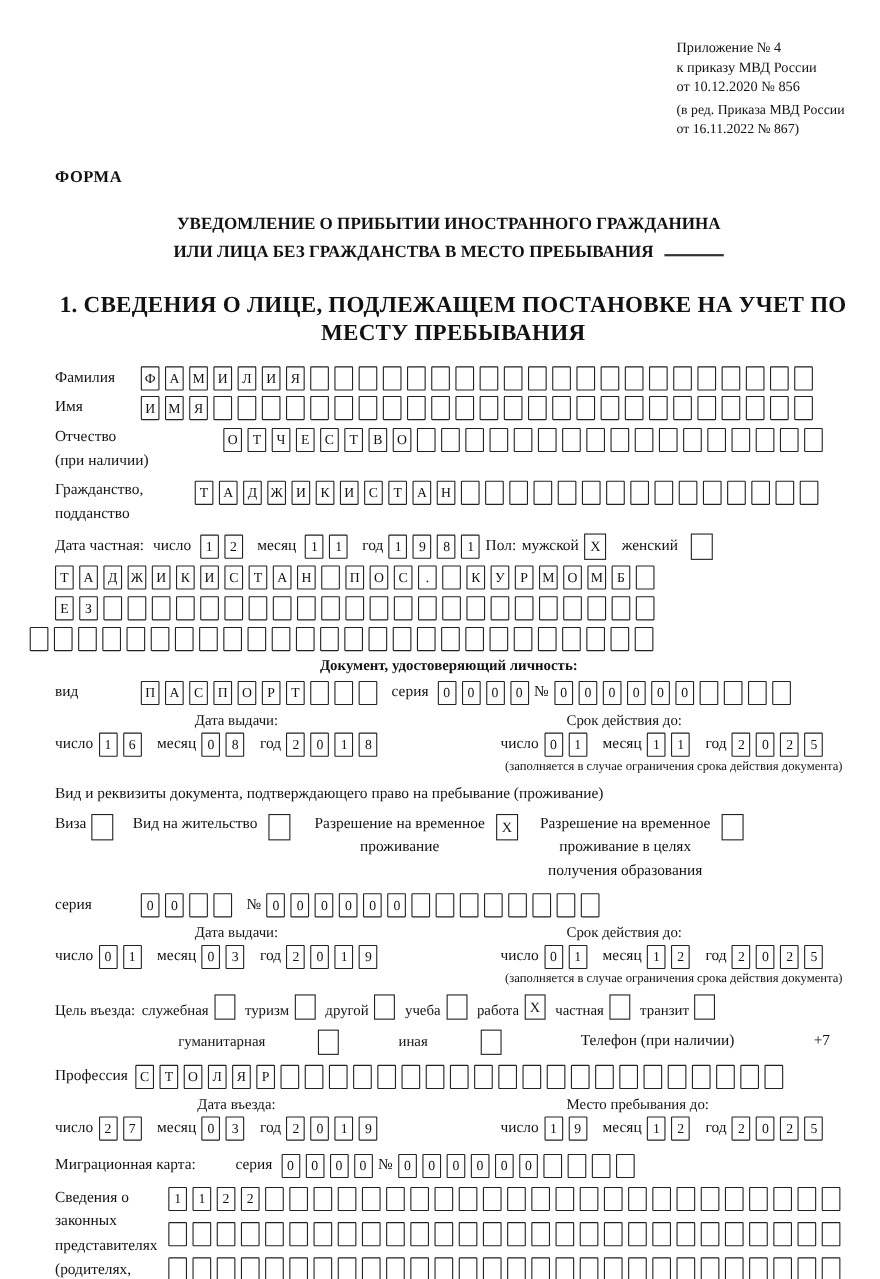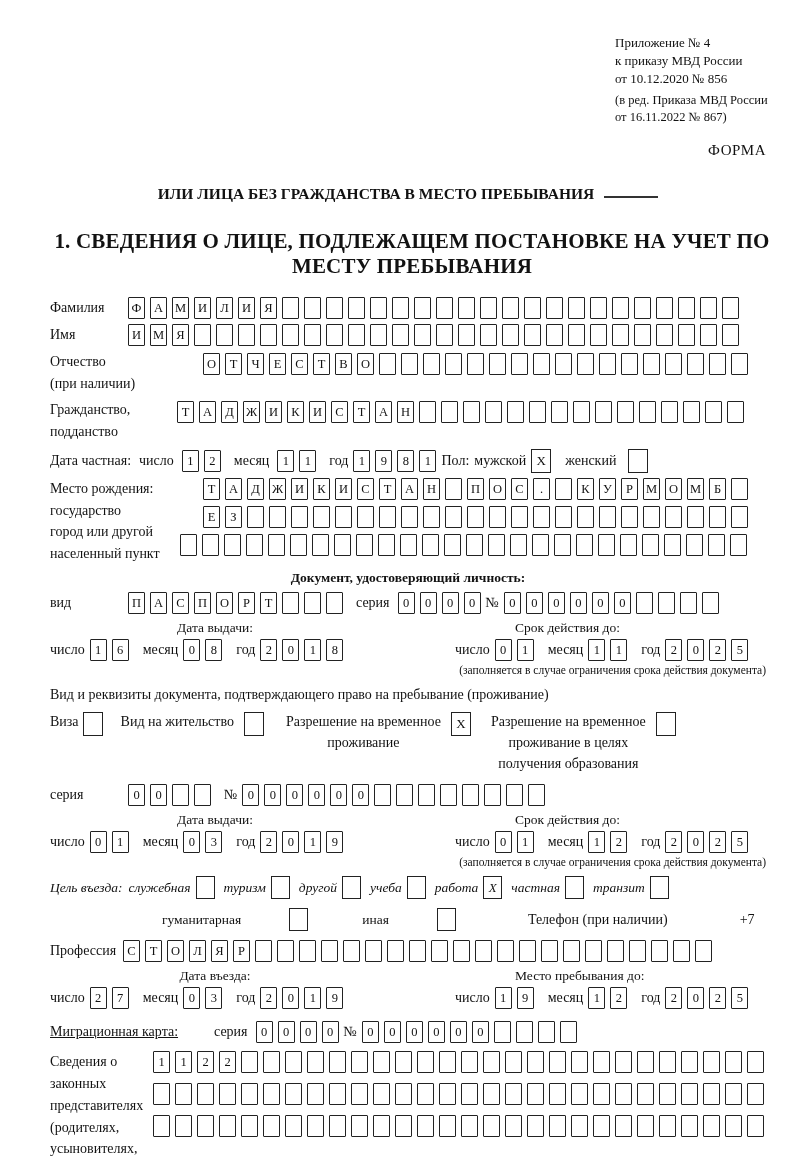--- a/index.html
+++ b/index.html
@@ -7,37 +7,37 @@
     width:800px; min-height:1163px; box-sizing:border-box;
     padding:34px 34px 26px 50px;
     font-family:"Liberation Serif","DejaVu Serif",serif;
     color:#121212; font-size:14px; position:relative; background:#fff;
     overflow:hidden;
   }
   
   .hdr { margin-left:565px; width:210px; }
   .hdr .l { font-size:13px; line-height:1.38; }
   .hdr .rev { font-size:12.5px; line-height:1.35; margin-top:4px; }
-  .forma { text-align:right; font-weight:normal; font-size:15px; margin-top:16px; letter-spacing:.5px; }
+  .forma { text-align:left; font-weight:bold; font-size:15px; margin-top:27px; letter-spacing:.5px; }
   
   .title { text-align:center; font-weight:bold; font-size:15.5px; line-height:1.55; margin-top:22px; }
   .blankline { display:inline-block; width:54px; border-bottom:2px solid #333; height:1em; margin-left:10px; }
   .sect { text-align:center; font-weight:bold; font-size:21px; letter-spacing:.2px; margin-top:24px; margin-left:-8px; width:740px;}
   
   .cell {
     display:inline-block; width:15px; height:20px; border:1.5px solid #222;
     margin-right:5px; text-align:center; font-size:12.5px; line-height:20px;
     vertical-align:middle; background:#fff; border-radius:1px;
   }
   .cells { white-space:nowrap; display:inline-block; line-height:0; }
   .cells .cell { line-height:20px; }
   .frow { display:flex; align-items:center; margin-bottom:5px; }
   .frow.top { align-items:flex-start; }
   .lab { flex:none; }
-  .w78 { width:78px; } .w153 { width:153px; } .w127 { width:127px; } .w103 { width:103px; } .w150 { width:150px;text-decoration:underline; }
+  .w78 { width:78px; } .w153 { width:153px; } .w127 { width:127px; } .w103 { width:103px; } .w150 { width:150px; }
   .lab2 { line-height:1.55; }
   .chk {
     display:inline-block; width:18px; height:22px; border:1.6px solid #222;
     text-align:center; line-height:22px; font-size:13px; vertical-align:middle;
     flex:none; background:#fff;
   }
   .mt18 { margin-top:18px; }
   
   .datepair { display:flex; margin-top:6px; }
   .dhalf-l { width:330px; flex:none; }
@@ -49,21 +49,21 @@
   .drow .cells { margin-right:9px; }
   .note { text-align:right; font-size:11.5px; margin-top:3px; margin-bottom:6px; }
   .para { font-size:14px; line-height:1.85; margin-top:4px; }
   
   .opts { display:flex; align-items:flex-start; margin-top:4px; margin-bottom:10px; }
   .opt { display:flex; align-items:flex-start; }
   .opt .olab { line-height:1.5; }
   .opt .c { text-align:center; }
   .opt .chk { margin-left:10px; margin-top:1px; }
   
-  .purpose { display:flex; align-items:center; white-space:nowrap; font-size:13.5px; margin-top:8px;font-style:italic; }
+  .purpose { display:flex; align-items:flex-end; white-space:nowrap; font-size:13.5px; margin-top:8px; }
   .purpose .chk { margin-left:5px; margin-right:9px; width:17px; height:21px; line-height:21px; }
   .purpose2 { display:flex; align-items:center; white-space:nowrap; font-size:13.5px; margin-top:9px; margin-left:112px;gap:40px; }
   .purpose2 .chk { margin-left:8px; margin-right:14px; width:17px; height:21px; line-height:21px; }
   .repcells .cells { display:block; margin-bottom:10px; }
   .dochead { text-align:center; font-weight:bold; font-size:13.5px; margin:3px 0 6px; }
   .gap8 { width:8px; flex:none; } .gap14 { width:14px; flex:none; }
   .mr5 { margin-right:5px; } .ml8 { margin-left:8px; } .mr8 { margin-right:8px; }
 </style>
 </head>
 <body>
@@ -75,20 +75,21 @@
     <div class="l">к приказу МВД России</div>
     <div class="l">от 10.12.2020 № 856</div>
     <div class="rev">
       <div>(в ред. Приказа МВД России</div>
       <div>от 16.11.2022 № 867)</div>
     </div>
   </div>
   <div class="forma">ФОРМА</div>
 
   <div class="title">
+    <div>УВЕДОМЛЕНИЕ О ПРИБЫТИИ ИНОСТРАННОГО ГРАЖДАНИНА</div>
     <div><span>ИЛИ ЛИЦА БЕЗ ГРАЖДАНСТВА В МЕСТО ПРЕБЫВАНИЯ</span><span class="blankline"></span></div>
   </div>
 
   <div class="sect">1. СВЕДЕНИЯ О ЛИЦЕ, ПОДЛЕЖАЩЕМ ПОСТАНОВКЕ НА УЧЕТ ПО МЕСТУ ПРЕБЫВАНИЯ</div>
 
   <div class="frow mt18">
     <span class="lab w78">Фамилия</span>
     <span class="cells"><span class="cell">Ф</span><span class="cell">А</span><span class="cell">М</span><span class="cell">И</span><span class="cell">Л</span><span class="cell">И</span><span class="cell">Я</span><span class="cell"></span><span class="cell"></span><span class="cell"></span><span class="cell"></span><span class="cell"></span><span class="cell"></span><span class="cell"></span><span class="cell"></span><span class="cell"></span><span class="cell"></span><span class="cell"></span><span class="cell"></span><span class="cell"></span><span class="cell"></span><span class="cell"></span><span class="cell"></span><span class="cell"></span><span class="cell"></span><span class="cell"></span><span class="cell"></span><span class="cell"></span></span>
   </div>
 
@@ -124,26 +125,20 @@
     <span class="cells"><span class="cell">1</span><span class="cell">9</span><span class="cell">8</span><span class="cell">1</span></span>
     <span class="mr5">Пол:</span>
     <span>мужской</span>
     <span class="chk" style="margin-left:5px">X</span>
     <span class="gap14"></span>
     <span>женский</span>
     <span class="chk" style="margin-left:12px"></span>
   </div>
 
   <div class="frow top" style="margin-top:4px">
-    <span class="lab w153 lab2">
-      <div>Место рождения:</div>
-      <div>государство</div>
-      <div>город или другой</div>
-      <div>населенный пункт</div>
-    </span>
     <span>
       <div class="cells" style="margin-bottom:6px"><span class="cell">Т</span><span class="cell">А</span><span class="cell">Д</span><span class="cell">Ж</span><span class="cell">И</span><span class="cell">К</span><span class="cell">И</span><span class="cell">С</span><span class="cell">Т</span><span class="cell">А</span><span class="cell">Н</span><span class="cell"></span><span class="cell">П</span><span class="cell">О</span><span class="cell">С</span><span class="cell">.</span><span class="cell"></span><span class="cell">К</span><span class="cell">У</span><span class="cell">Р</span><span class="cell">М</span><span class="cell">О</span><span class="cell">М</span><span class="cell">Б</span><span class="cell"></span></div>
       <div class="cells" style="margin-bottom:6px"><span class="cell">Е</span><span class="cell">З</span><span class="cell"></span><span class="cell"></span><span class="cell"></span><span class="cell"></span><span class="cell"></span><span class="cell"></span><span class="cell"></span><span class="cell"></span><span class="cell"></span><span class="cell"></span><span class="cell"></span><span class="cell"></span><span class="cell"></span><span class="cell"></span><span class="cell"></span><span class="cell"></span><span class="cell"></span><span class="cell"></span><span class="cell"></span><span class="cell"></span><span class="cell"></span><span class="cell"></span><span class="cell"></span></div>
       <div class="cells" style="margin-left:-23px"><span class="cell"></span><span class="cell"></span><span class="cell"></span><span class="cell"></span><span class="cell"></span><span class="cell"></span><span class="cell"></span><span class="cell"></span><span class="cell"></span><span class="cell"></span><span class="cell"></span><span class="cell"></span><span class="cell"></span><span class="cell"></span><span class="cell"></span><span class="cell"></span><span class="cell"></span><span class="cell"></span><span class="cell"></span><span class="cell"></span><span class="cell"></span><span class="cell"></span><span class="cell"></span><span class="cell"></span><span class="cell"></span><span class="cell"></span></div>
     </span>
   </div>
 
   <div class="dochead">Документ, удостоверяющий личность:</div>
 
   <div class="frow">

